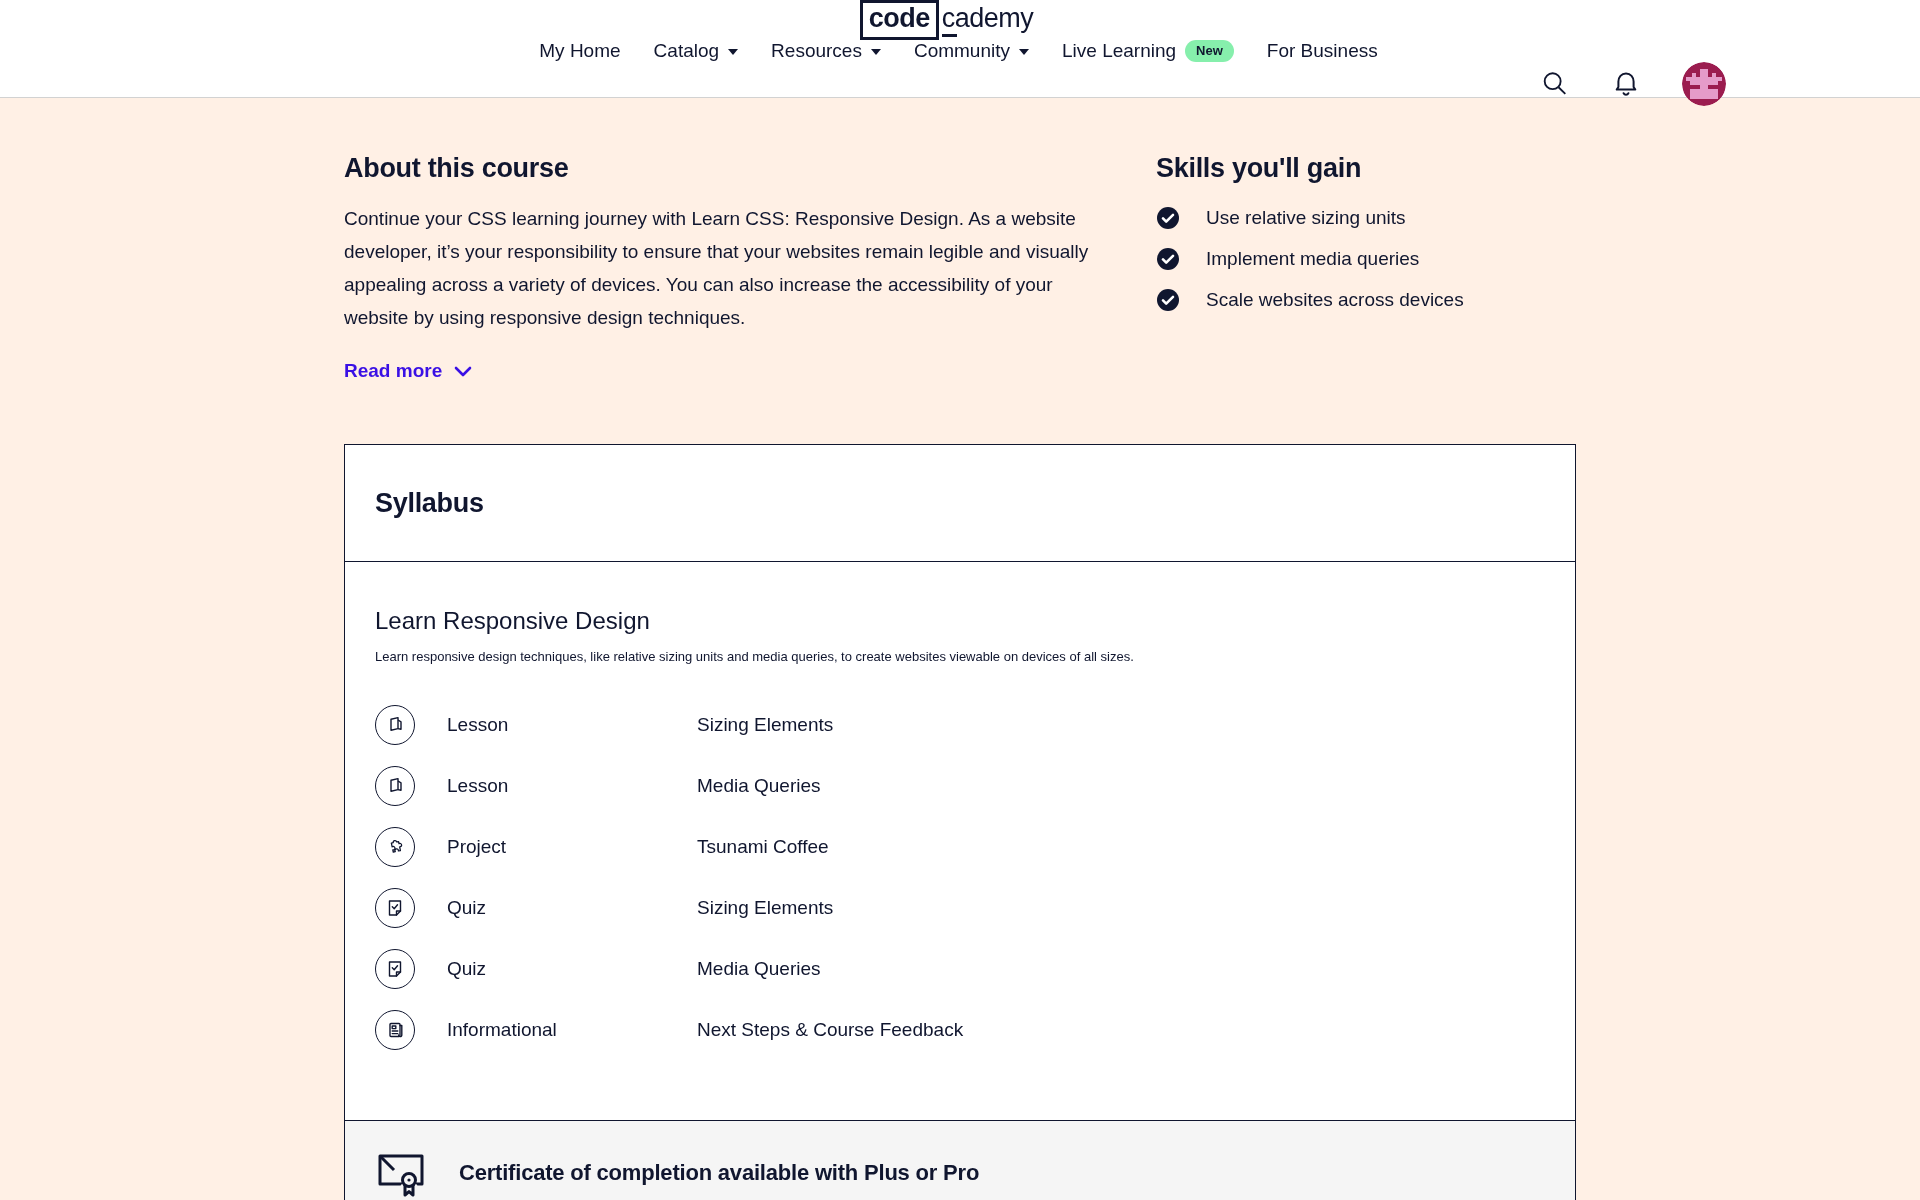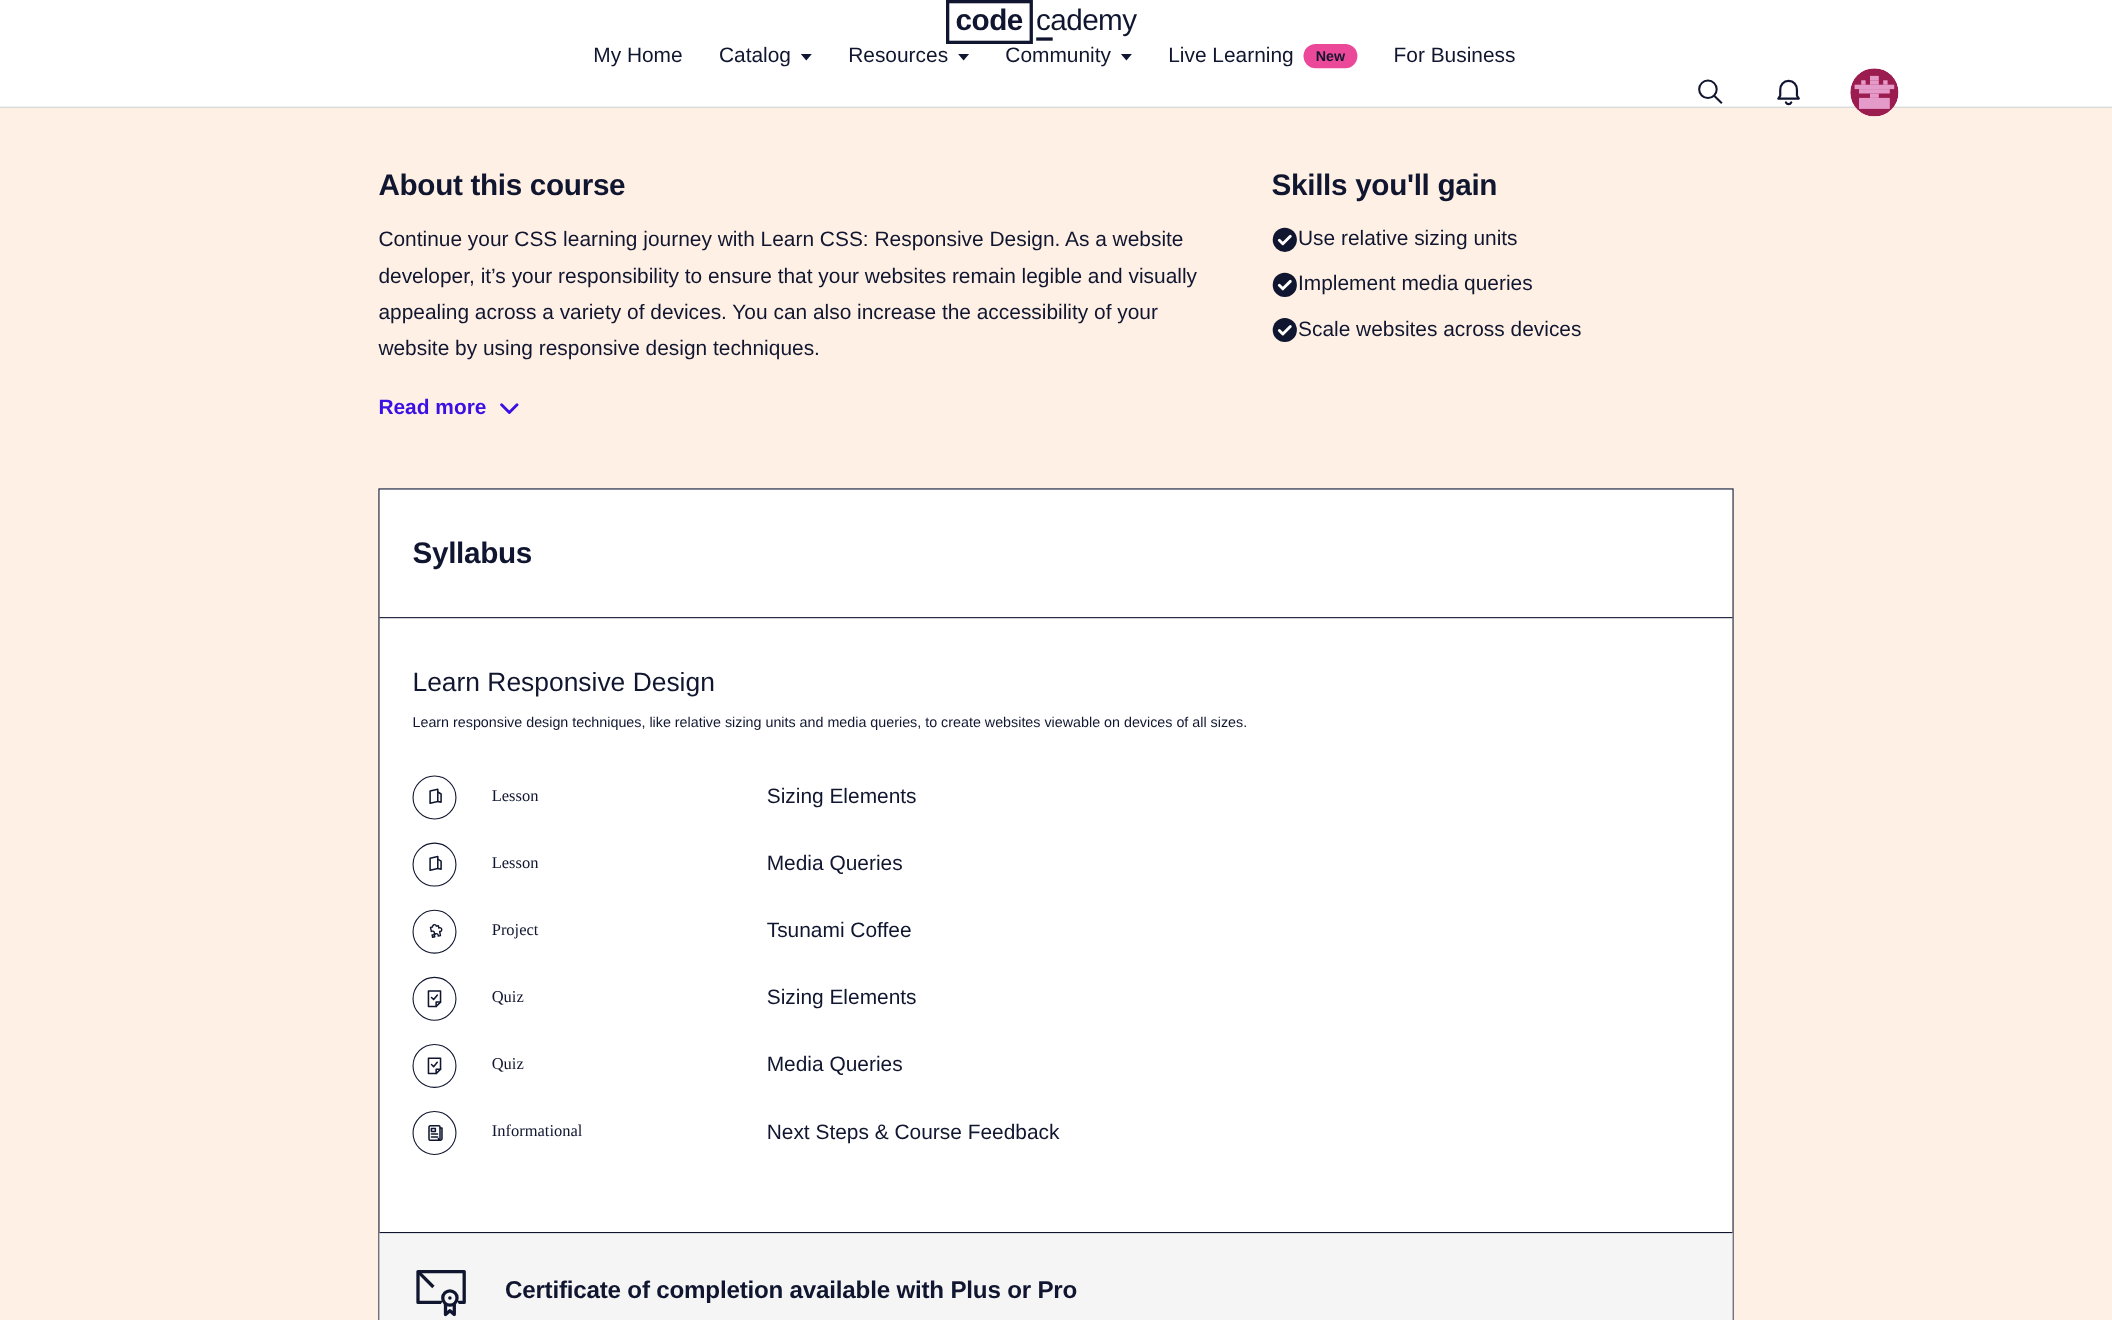--- a/index.html
+++ b/index.html
@@ -53,21 +53,21 @@
   }
   .caret {
     width: 0; height: 0;
     border-left: 5px solid transparent;
     border-right: 5px solid transparent;
     border-top: 6px solid #10162F;
     display: inline-block;
     margin-top: 2px;
   }
   .badge-new {
-    background: #ec4899;
+    background: #86efac;
     color: #10162F;
     font-size: 13px;
     font-weight: bold;
     padding: 4px 11px 5px;
     border-radius: 13px;
     line-height: 1;
   }
   .header-right { margin-left: auto; display: flex; align-items: center; gap: 42px; }
   .icon-btn { background: none; border: none; cursor: pointer; display: flex; align-items: center; }
   .avatar { width: 44px; height: 44px; border-radius: 50%; overflow: hidden; cursor: pointer; }
@@ -91,21 +91,21 @@
     gap: 12px;
     color: #3A10E5;
     font-size: 19px;
     font-weight: bold;
     cursor: pointer;
     background: none; border: none;
     font-family: "Liberation Sans", sans-serif;
     justify-content: space-between;
   }
   .skills-list { list-style: none; margin-top: 22px; display: flex; flex-direction: column; gap: 17px; }
-  .skill-item { display: flex; align-items: center; font-size: 19px; }
+  .skill-item { display: flex; align-items: center; gap: 26px; font-size: 19px; }
 
   
   .syllabus-card {
     margin-top: 62px;
     background: #FFFFFF;
     border: 1px solid #10162F;
   }
   .syllabus-header {
     padding: 42px 30px;
     border-bottom: 1px solid #10162F;
@@ -115,21 +115,21 @@
   .course-desc { margin-top: 8px; font-size: 13px; line-height: 26px; }
   .syllabus-list { list-style: none; margin-top: 24px; }
   .syl-row { display: flex; align-items: center; height: 61px; cursor: pointer; }
   .syl-icon {
     width: 40px; height: 40px;
     border: 1.5px solid #10162F;
     border-radius: 50%;
     display: flex; align-items: center; justify-content: center;
     flex: none;
   }
-  .syl-type { margin-left: 32px; width: 250px; font-size: 15px; flex: none; font-family: Liberation Serif, serif; }
+  .syl-type { margin-left: 32px; width: 250px; font-size: 19px; flex: none; }
   .syl-title { font-size: 19px; }
 
   
   .cert-section {
     background: #F5F5F5;
     border-top: 1px solid #10162F;
     padding: 28px 30px 40px 30px;
   }
   .cert-head { display: flex; align-items: center; gap: 32px; }
   .cert-title { font-size: 22px; font-weight: bold; letter-spacing: -0.2px; }

